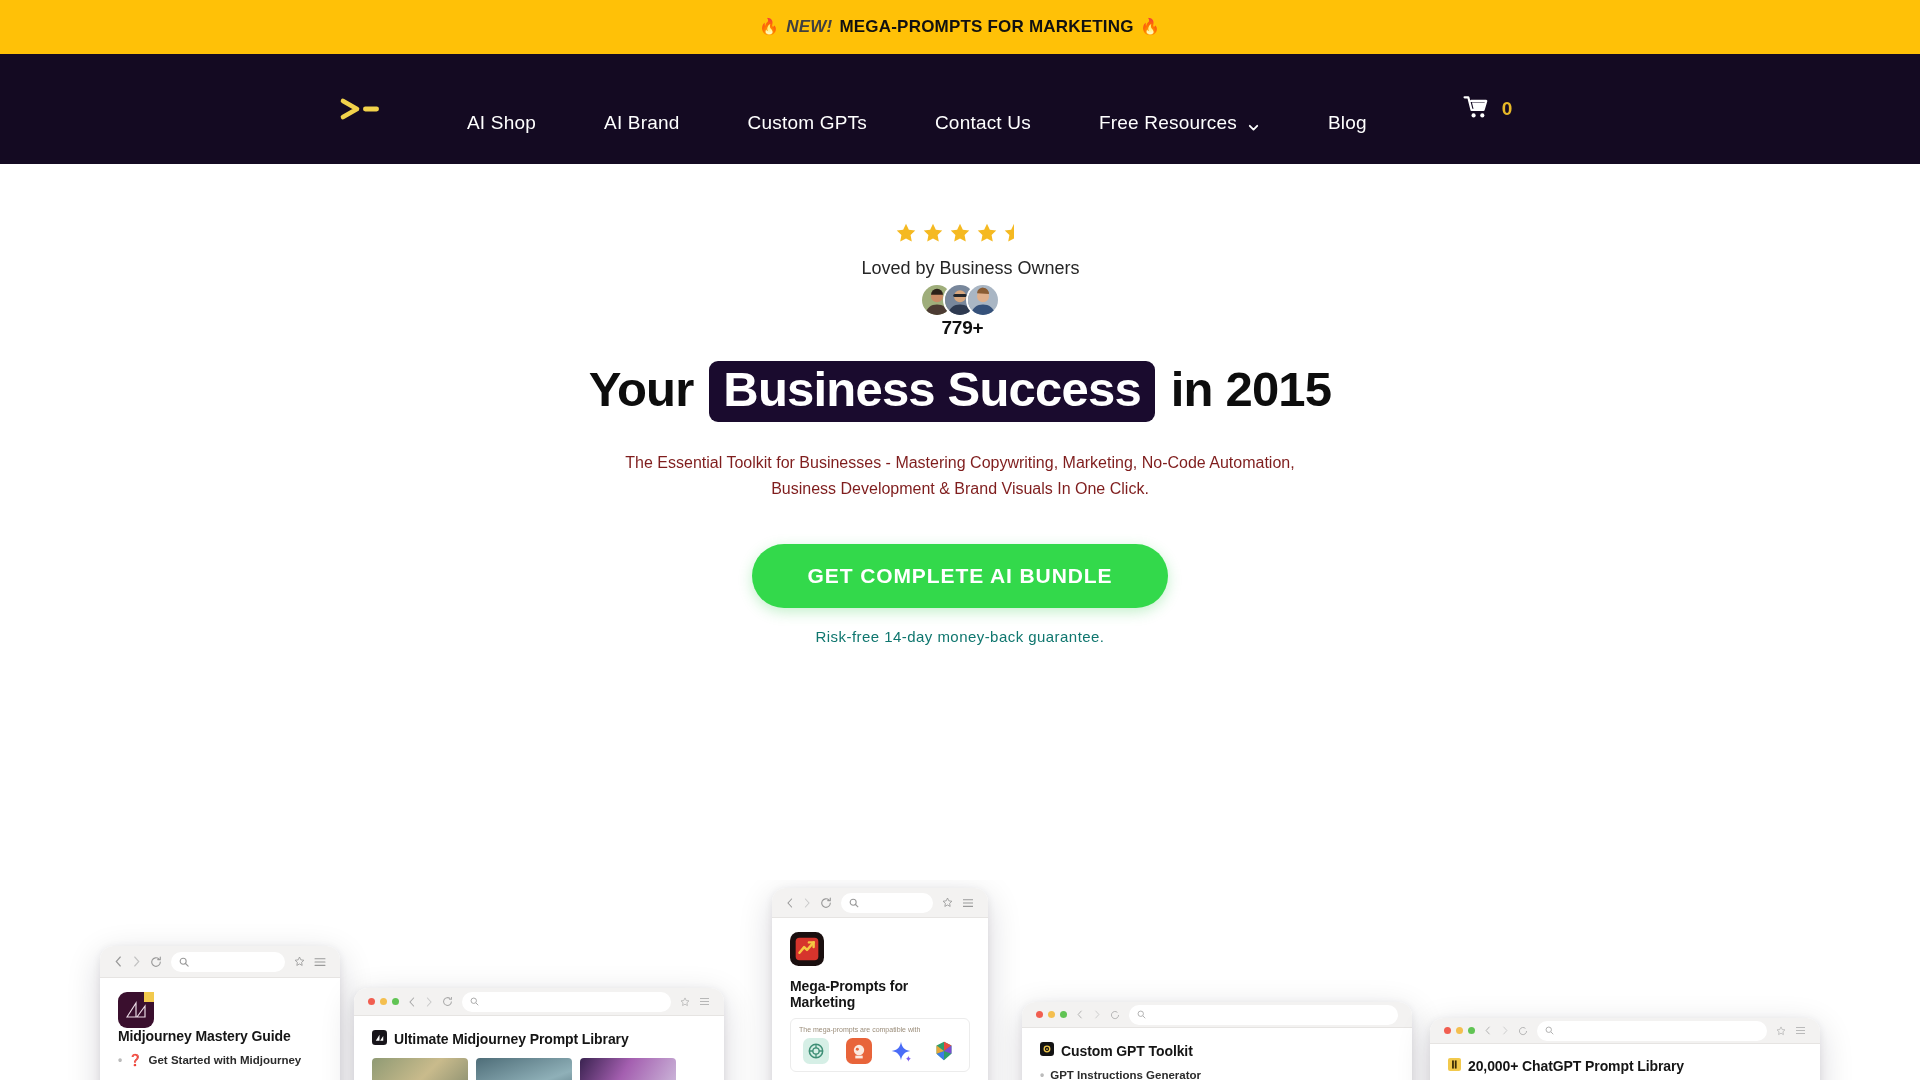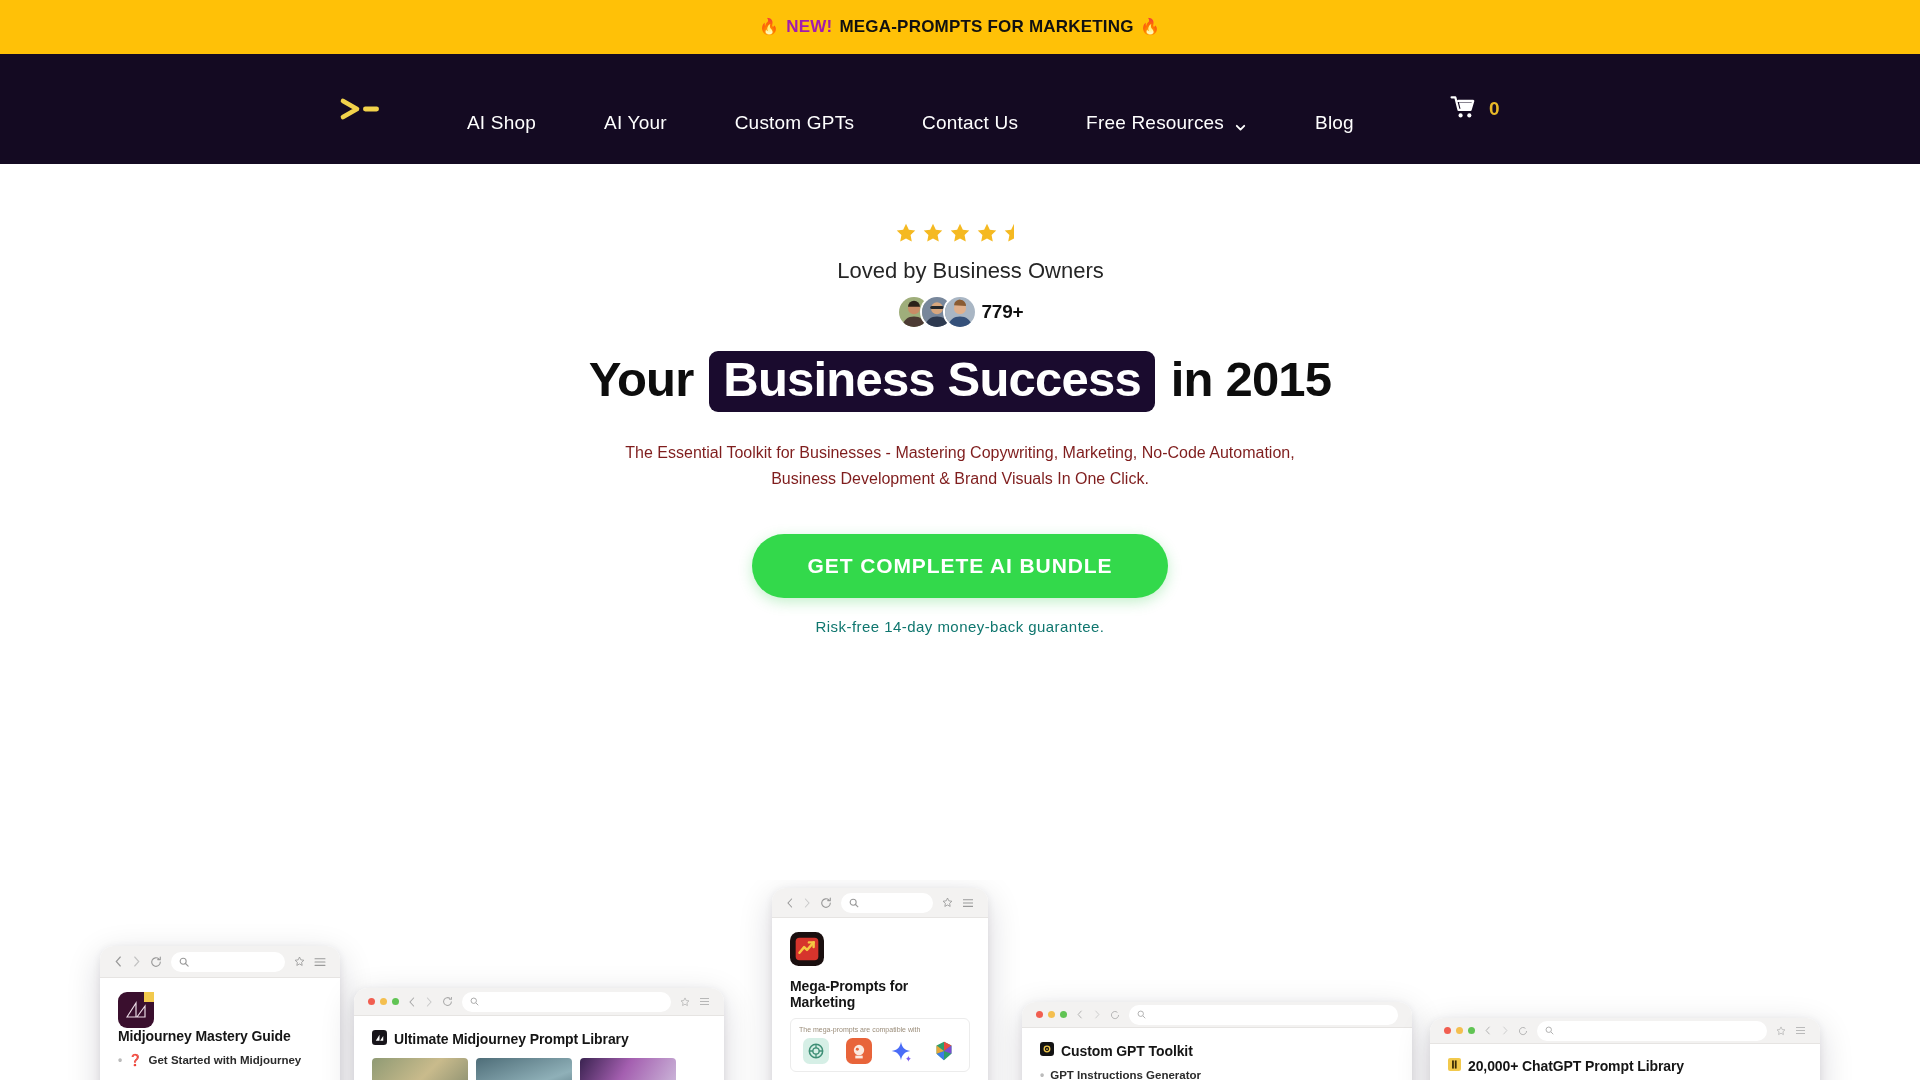--- a/index.html
+++ b/index.html
@@ -23,21 +23,21 @@
   .announce-text {
     font-size: 17px;
     font-weight: 700;
     letter-spacing: .2px;
     color: #111111;
     display: flex;
     align-items: center;
     gap: 7px;
     white-space: nowrap;
   }
-  .announce-text .new { color: #a21caf; }
+  .announce-text .new { color: #404040; font-style: italic; }
   .flame { font-size: 16px; line-height: 1; }
 
   
   .nav {
     height: 110px;
     background: #140A22;
     display: flex;
     align-items: center;
     width: 100%;
   }
@@ -92,30 +92,31 @@
   }
   .stars {
     display: flex;
     justify-content: center;
     align-items: center;
     gap: 5px;
     height: 26px;
   }
   .loved {
     margin-top: 10px;
-    font-size: 22px;
+    font-size: 18px;
     color: #262626;
     font-weight: 400;
     padding-left: 21px;
   }
   .social {
-    margin-top: 11px;
+    margin-top: 4px;
     display: flex;
     justify-content: center;
     align-items: center;
+    flex-direction: column;
   }
   .avatars { display: flex; align-items: center; }
   .avatar {
     width: 34px; height: 34px;
     border-radius: 50%;
     border: 2.5px solid #ffffff;
     margin-left: -11px;
     overflow: hidden;
     position: relative;
   }
@@ -276,21 +277,21 @@
         <path d="M8 5 L22 13 L8 21" fill="none" stroke="#F2D24B" stroke-width="4.6" stroke-linecap="round" stroke-linejoin="round"></path>
         <rect x="28" y="10.5" width="16" height="5" rx="2.4" fill="#F2D24B"></rect>
       </svg>
     </div>
 
     <div class="nav-links">
       <a class="nav-link">
         <span>AI Shop</span>
       </a>
       <a class="nav-link">
-        <span>AI Your</span>
+        <span>AI Brand</span>
       </a>
       <a class="nav-link">
         <span>Custom GPTs</span>
       </a>
       <a class="nav-link">
         <span>Contact Us</span>
       </a>
       <a class="nav-link">
         <span>Free Resources</span>
         <span class="chev">

